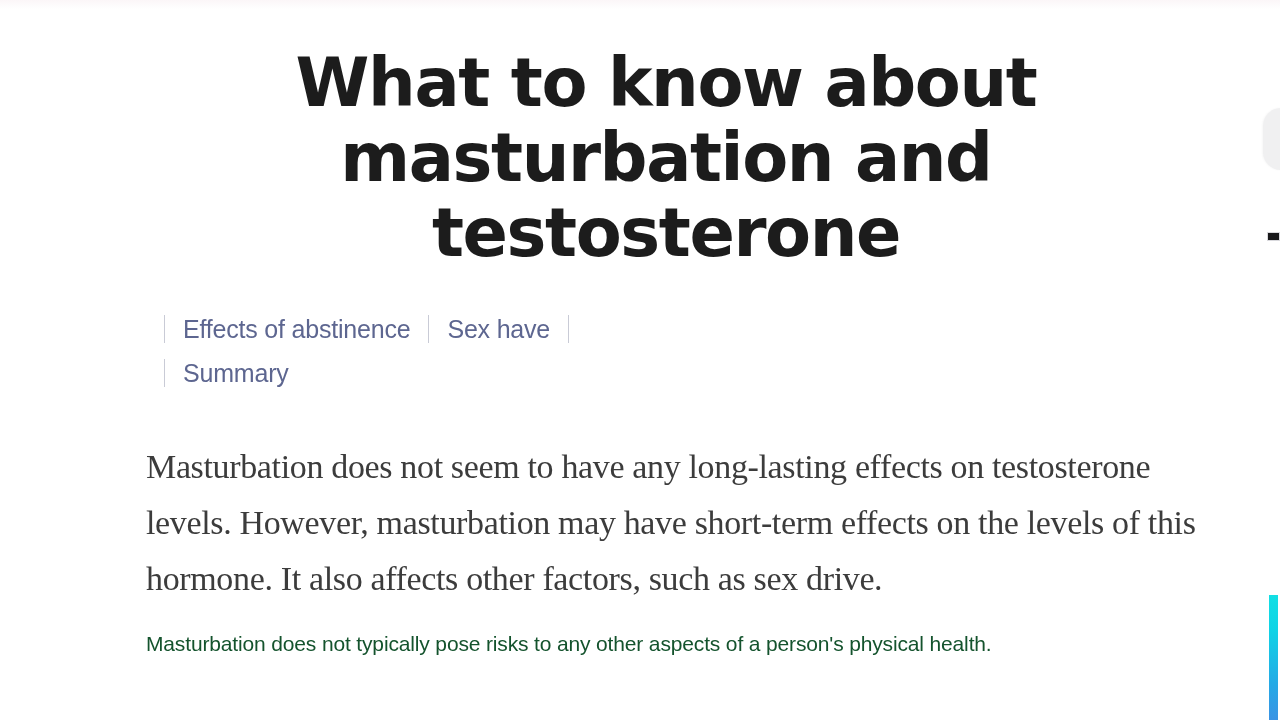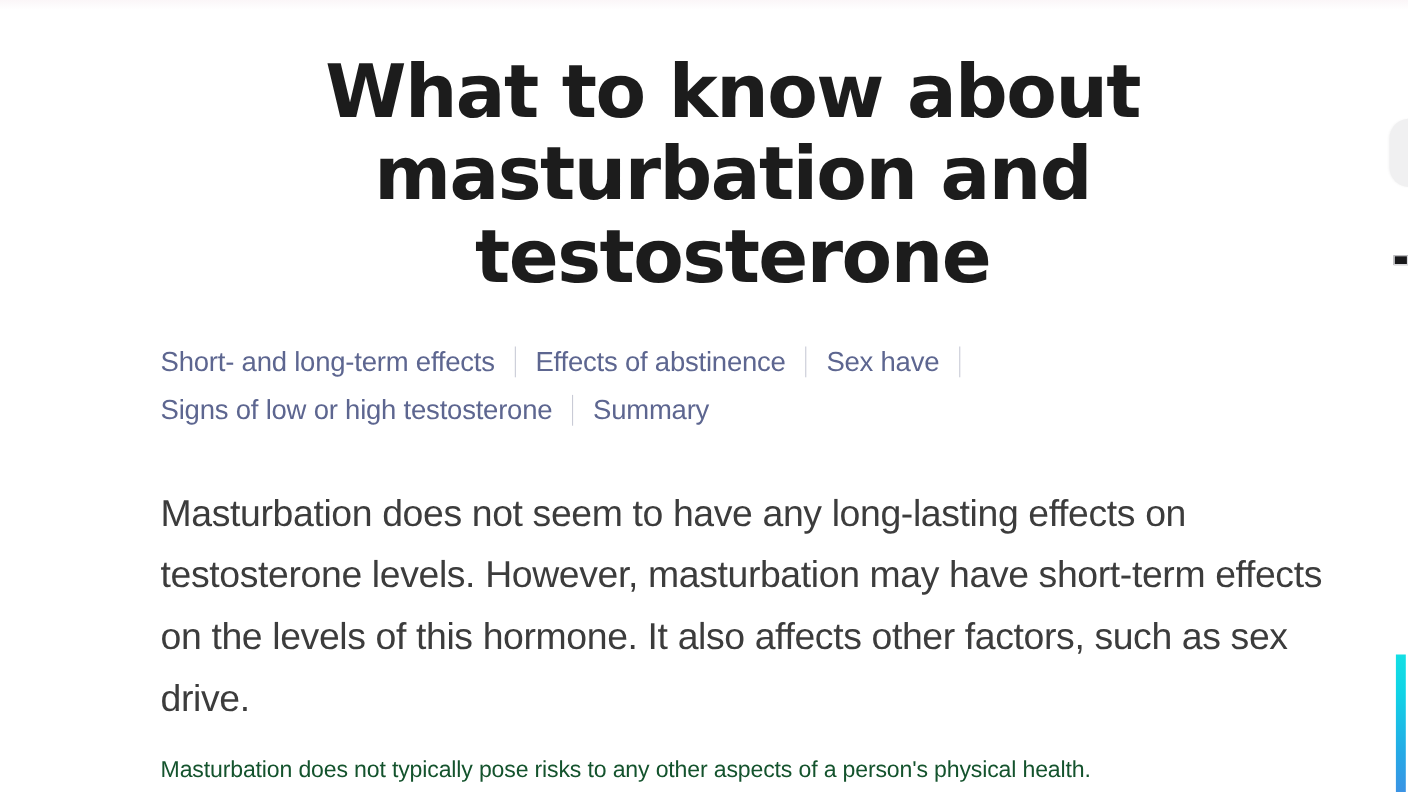--- a/index.html
+++ b/index.html
@@ -74,21 +74,21 @@
 
   
   #lede {
     margin-top:44px;
     font-size:34px;
     line-height:56px;
     font-weight:300;
     color:#3c3c3c;
     letter-spacing:-0.35px;
     width:1060px;
-    font-family:Liberation Sans, sans-serif;
+    font-family:Liberation Serif, serif;
   }
 
   
   #caption {
     margin-top:22px;
     font-size:21px;
     line-height:30px;
     font-weight:400;
     color:#14532d;
     letter-spacing:-0.15px;
@@ -123,30 +123,28 @@
 
 <div id="top-tint"></div>
 
 <div id="article">
 
   <h1 id="page-title">What to know about masturbation and testosterone</h1>
 
   <nav id="toc-nav">
 
     <div class="toc-row">
-      <span class="toc-link">Short- and long-term effects</span>
       <span class="toc-sep"></span>
       <span class="toc-link">Effects of abstinence</span>
       <span class="toc-sep"></span>
       <span class="toc-link">Sex have</span>
       <span class="toc-sep"></span>
     </div>
 
     <div class="toc-row">
-      <span class="toc-link">Signs of low or high testosterone</span>
       <span class="toc-sep"></span>
       <span class="toc-link">Summary</span>
     </div>
 
   </nav>
 
   <p id="lede">Masturbation does not seem to have any long-lasting effects on testosterone levels. However, masturbation may have short-term effects on the levels of this hormone. It also affects other factors, such as sex drive.</p>
 
   <p id="caption">Masturbation does not typically pose risks to any other aspects of a person's physical health.</p>
 

